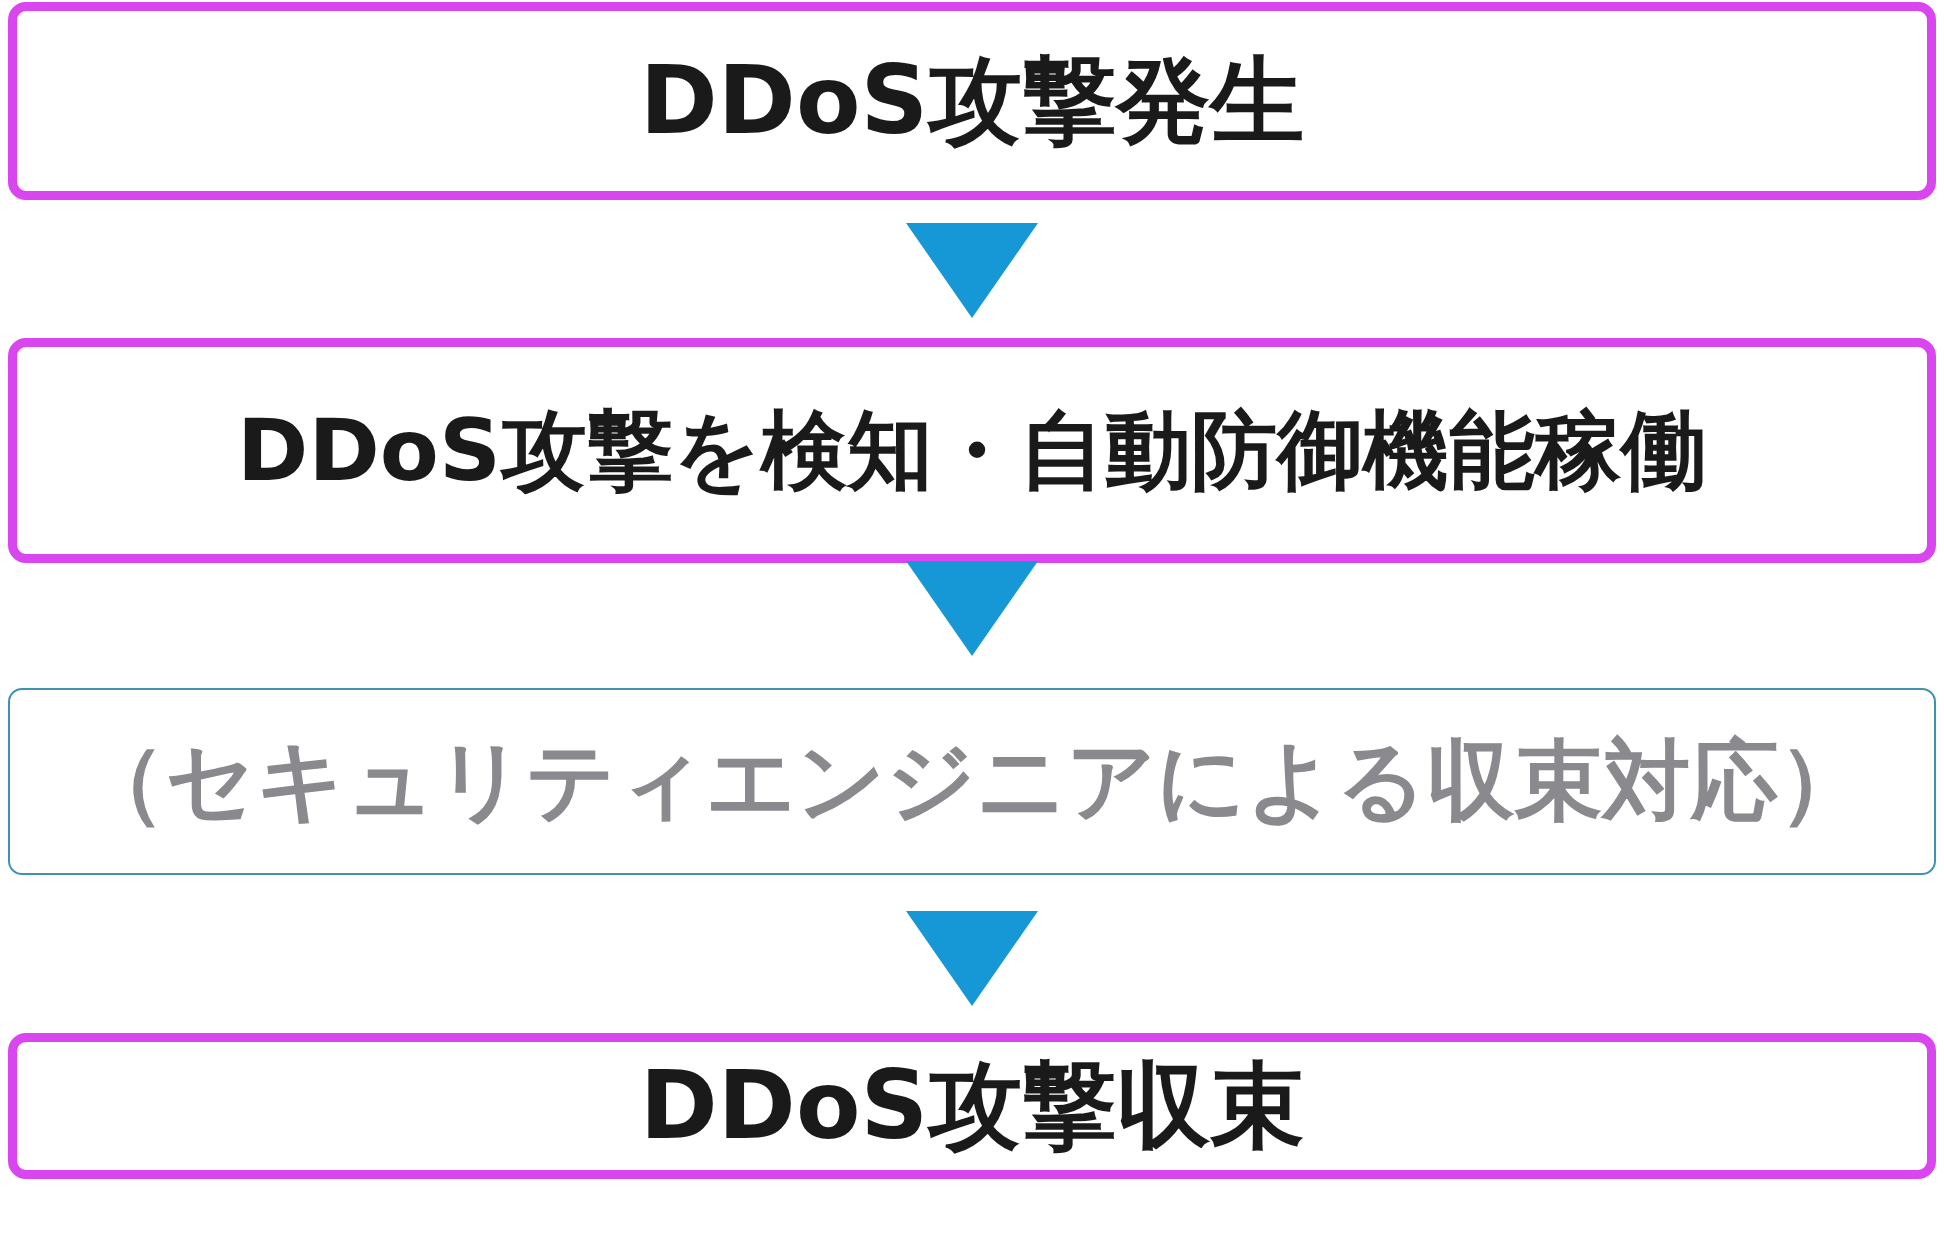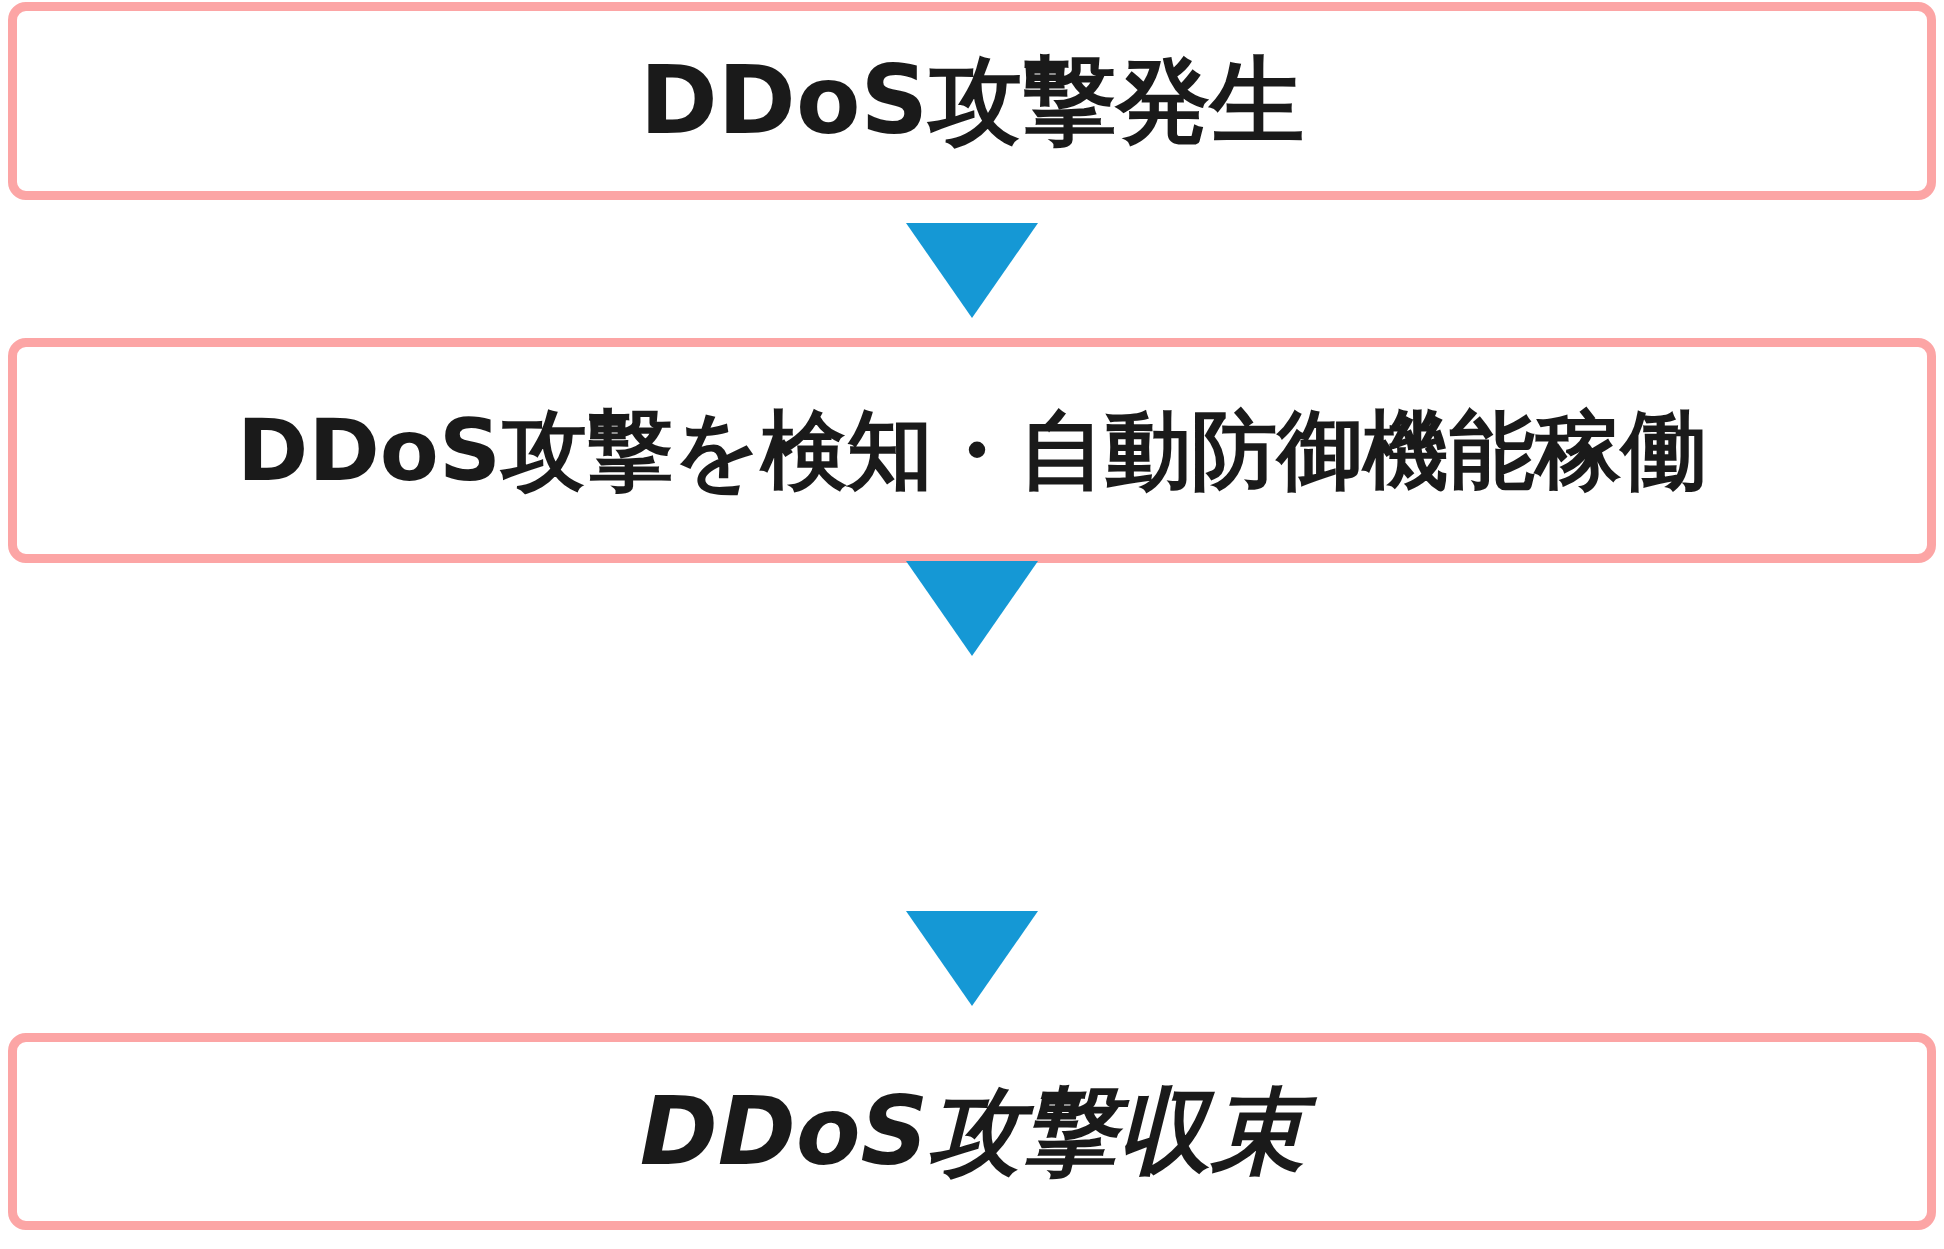--- a/index.html
+++ b/index.html
@@ -23,21 +23,21 @@
     left: 8px;
     right: 8px;
     box-sizing: border-box;
     background: #ffffff;
     display: flex;
     align-items: center;
     justify-content: center;
     text-align: center;
   }
   .flow-box.primary {
-    border: 9px solid #fca5a5;
+    border: 9px solid #d946ef;
     border-radius: 18px;
   }
   .flow-box.secondary {
     border: 2px solid #4093AC;
     border-radius: 14px;
   }
   .flow-label {
     font-weight: bold;
     color: #1a1a1a;
     line-height: 1.1;
@@ -46,21 +46,21 @@
   }
   .flow-box.primary .flow-label { font-size: 94px; }
   #box-2 .flow-label { font-size: 86px; }
   .flow-box.secondary .flow-label {
     color: #8A8A8E;
     font-size: 88px;
   }
   #box-1 { top: 2px;    height: 198px; }
   #box-2 { top: 338px;  height: 225px; }
   #box-3 { top: 688px;  height: 187px; }
-  #box-4 { top: 1033px; height: 197px; font-style: italic; }
+  #box-4 { top: 1033px; height: 146px; }
 
   .down-arrow {
     position: absolute;
     left: calc(50% - 66px);
     width: 0;
     height: 0;
     border-left: 66px solid transparent;
     border-right: 66px solid transparent;
     border-top: 95px solid #1598D5;
   }
@@ -78,20 +78,23 @@
   </div>
 
   <div id="arrow-1" class="down-arrow"></div>
 
   <div id="box-2" class="flow-box primary">
     <span class="flow-label">DDoS攻撃を検知・自動防御機能稼働</span>
   </div>
 
   <div id="arrow-2" class="down-arrow"></div>
 
+  <div id="box-3" class="flow-box secondary">
+    <span class="flow-label">（セキュリティエンジニアによる収束対応）</span>
+  </div>
 
   <div id="arrow-3" class="down-arrow"></div>
 
   <div id="box-4" class="flow-box primary">
     <span class="flow-label">DDoS攻撃収束</span>
   </div>
 
 </div>
 
 </body></html>

